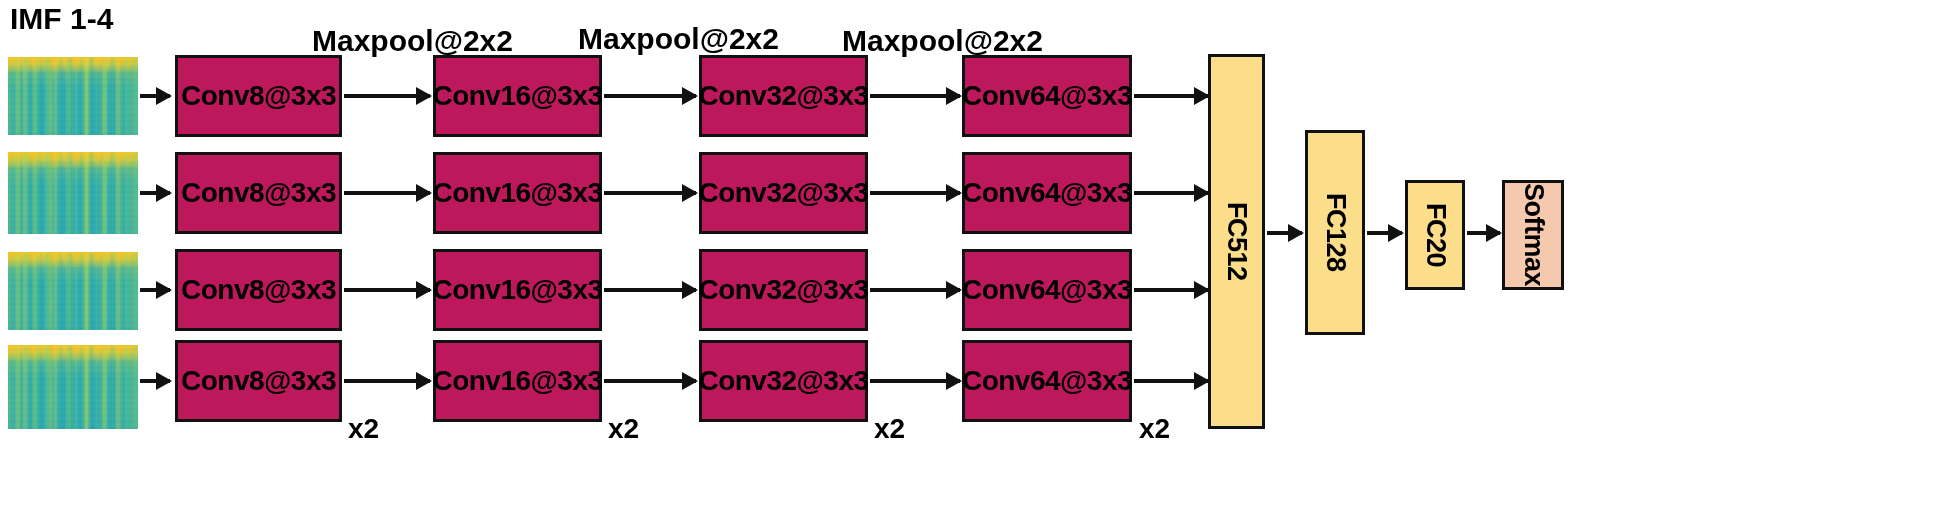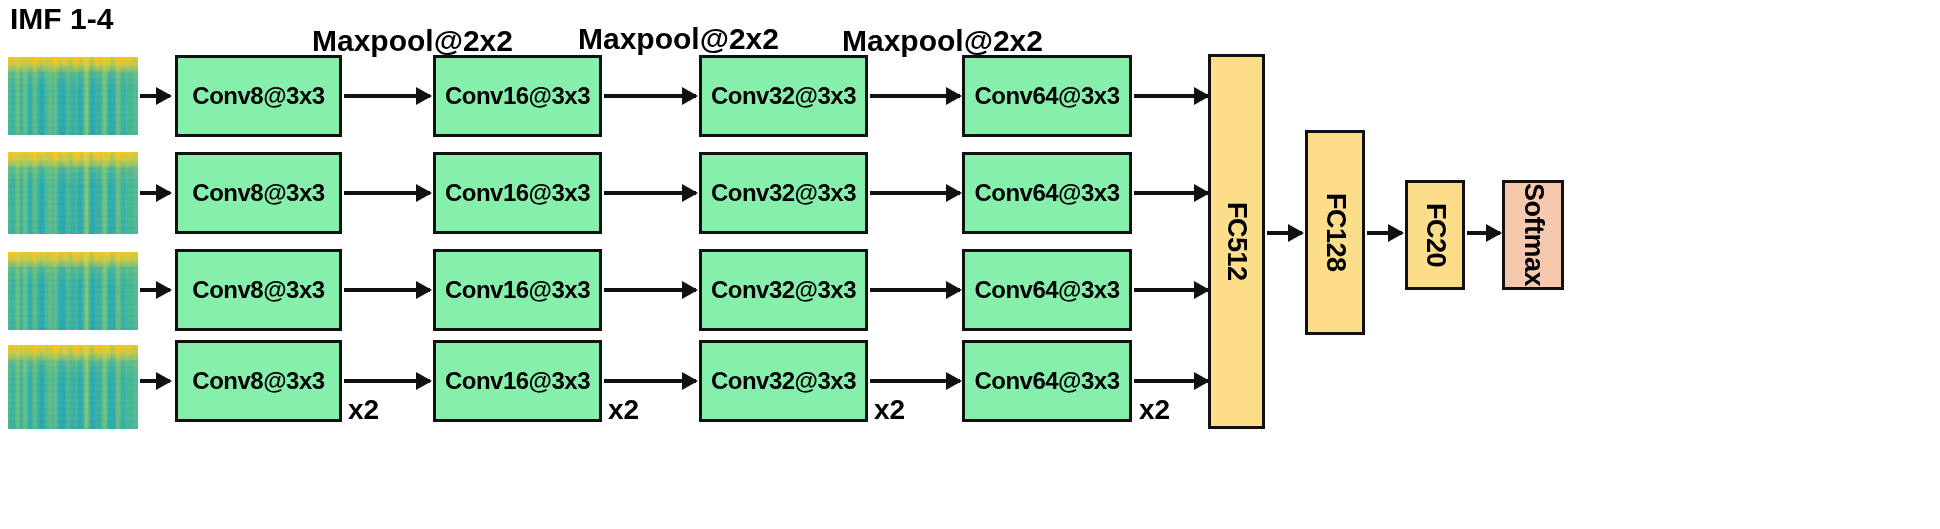--- a/index.html
+++ b/index.html
@@ -24,22 +24,22 @@
     box-sizing: border-box;
     border: 3px solid #111111;
     display: flex;
     align-items: center;
     justify-content: center;
     font-weight: bold;
     color: #000000;
     letter-spacing: -0.5px;
   }
   .conv {
-    background: #86efac;
-    font-size: 24px;
+    background: #be185d;
+    font-size: 28px;
     text-align: right;
   }
   .fc {
     background: #fbdd8a;
   }
   .softmax {
     background: #f5c9ae;
   }
   .vert-label {
     writing-mode: vertical-rl;
@@ -138,21 +138,21 @@
 
   
   .label {
     position: absolute;
     font-weight: bold;
     color: #000000;
     white-space: pre;
   }
   .title-label { font-size: 30px; line-height: 1.12; }
   .pool-label  { font-size: 30px; }
-  .x2-label    { font-size: 28px; }
+  .x2-label    { font-size: 28px; margin-top: 19px; }
 </style>
 </head>
 <body>
 
 <div id="canvas">
 
   <div class="label title-label" style="left:10px; top:2px;">IMF 1-4</div>
 
   <div class="label pool-label" style="left:312px; top:24px;">Maxpool@2x2</div>
   <div class="label pool-label" style="left:578px; top:22px;">Maxpool@2x2</div>

